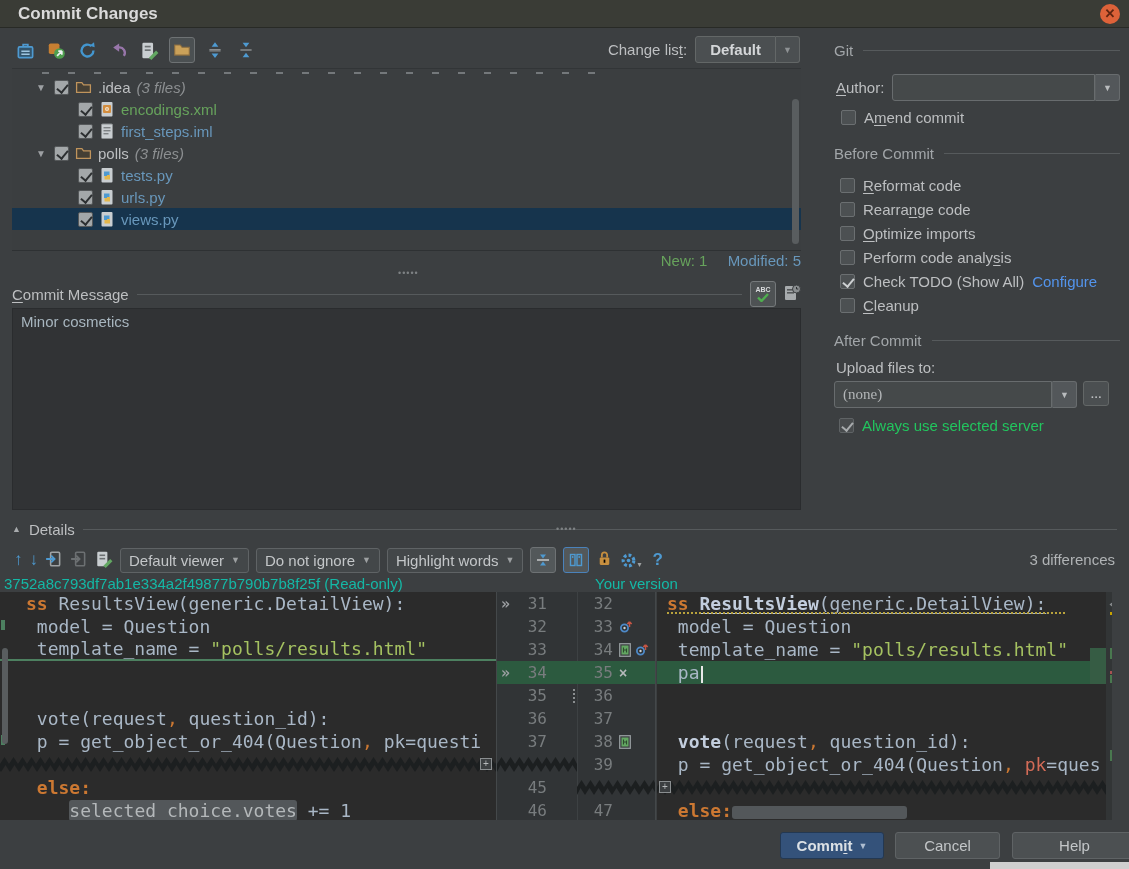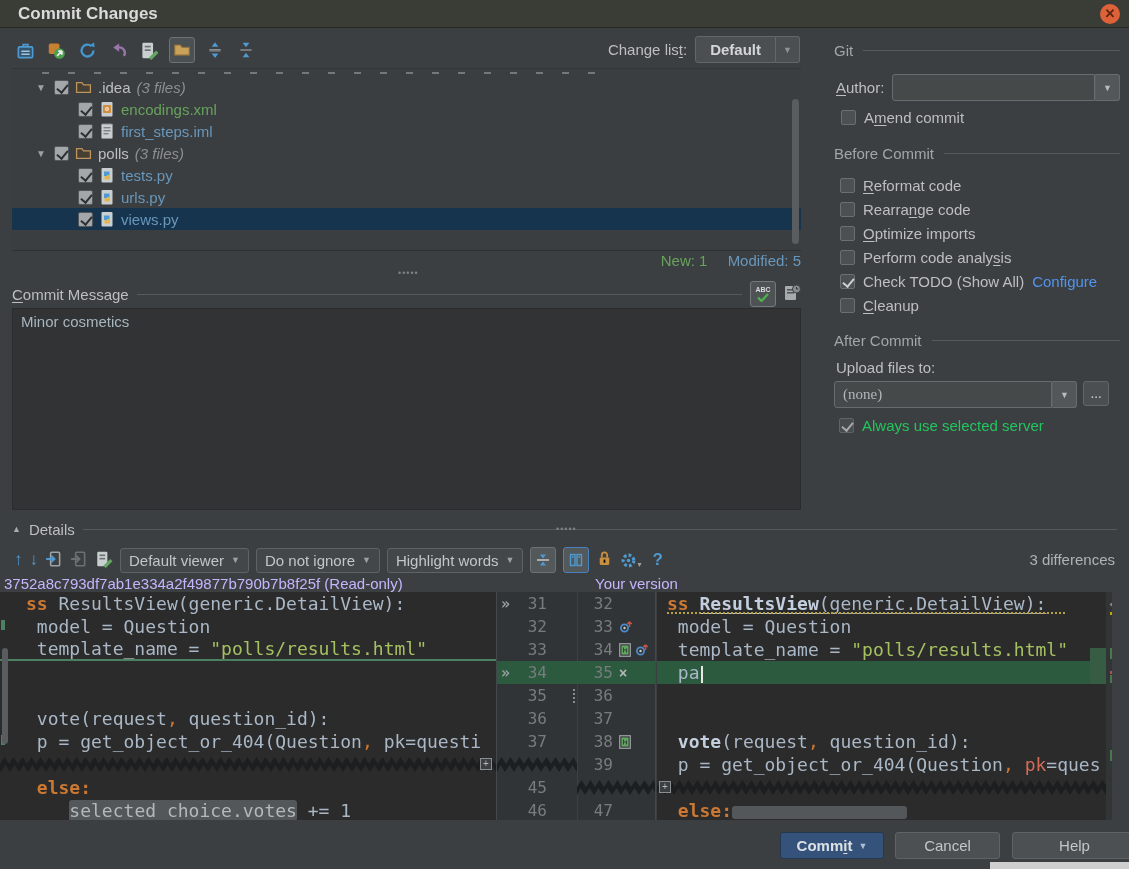--- a/index.html
+++ b/index.html
@@ -80,21 +80,21 @@
   #details-header .tri { font-size:9px; color:#a8abad; }
   #diff-toolbar { position:absolute; left:14px; top:546px; height:28px; display:flex; align-items:center; gap:7px; }
   .dd { background:#434749; border:1px solid #5f6365; border-radius:3px; height:25px; padding:0 8px;
     display:flex; align-items:center; gap:7px; color:#c3c6c8; }
   .dd .arr { color:#9da0a2; font-size:9px; }
   .toggle { width:26px; height:26px; background:#53585a; border:1px solid #6e7274; border-radius:3px;
     display:flex; align-items:center; justify-content:center; }
   .toggle.blue { border-color:#4a82bb; }
   .blue-arrow { color:#4e9ad1; font-size:17px; font-weight:bold; }
   #diff-count { position:absolute; right:14px; top:551px; color:#b0b3b5; }
-  #diff-titles { position:absolute; left:0; top:575px; width:1129px; height:17px; color:#c4b5fd; }
+  #diff-titles { position:absolute; left:0; top:575px; width:1129px; height:17px; color:#14b8a6; }
   #left-title { position:absolute; left:4px; top:0; }
   #right-title { position:absolute; left:595px; top:0; }
 
   
   #diff { position:absolute; left:0; top:592px; width:1112px; height:228px; overflow:hidden;
     font-family:"DejaVu Sans Mono", monospace; font-size:18px; }
   #dleft  { position:absolute; left:0; top:0; width:496px; height:228px; background:#2b2b2b; overflow:hidden; }
   #dgut   { position:absolute; left:496px; top:0; width:160px; height:228px; background:#313436;
     border-left:1px solid #44484a; border-right:1px solid #44484a; overflow:hidden; }
   #dright { position:absolute; left:657px; top:0; width:449px; height:228px; background:#2b2b2b; overflow:hidden; }

